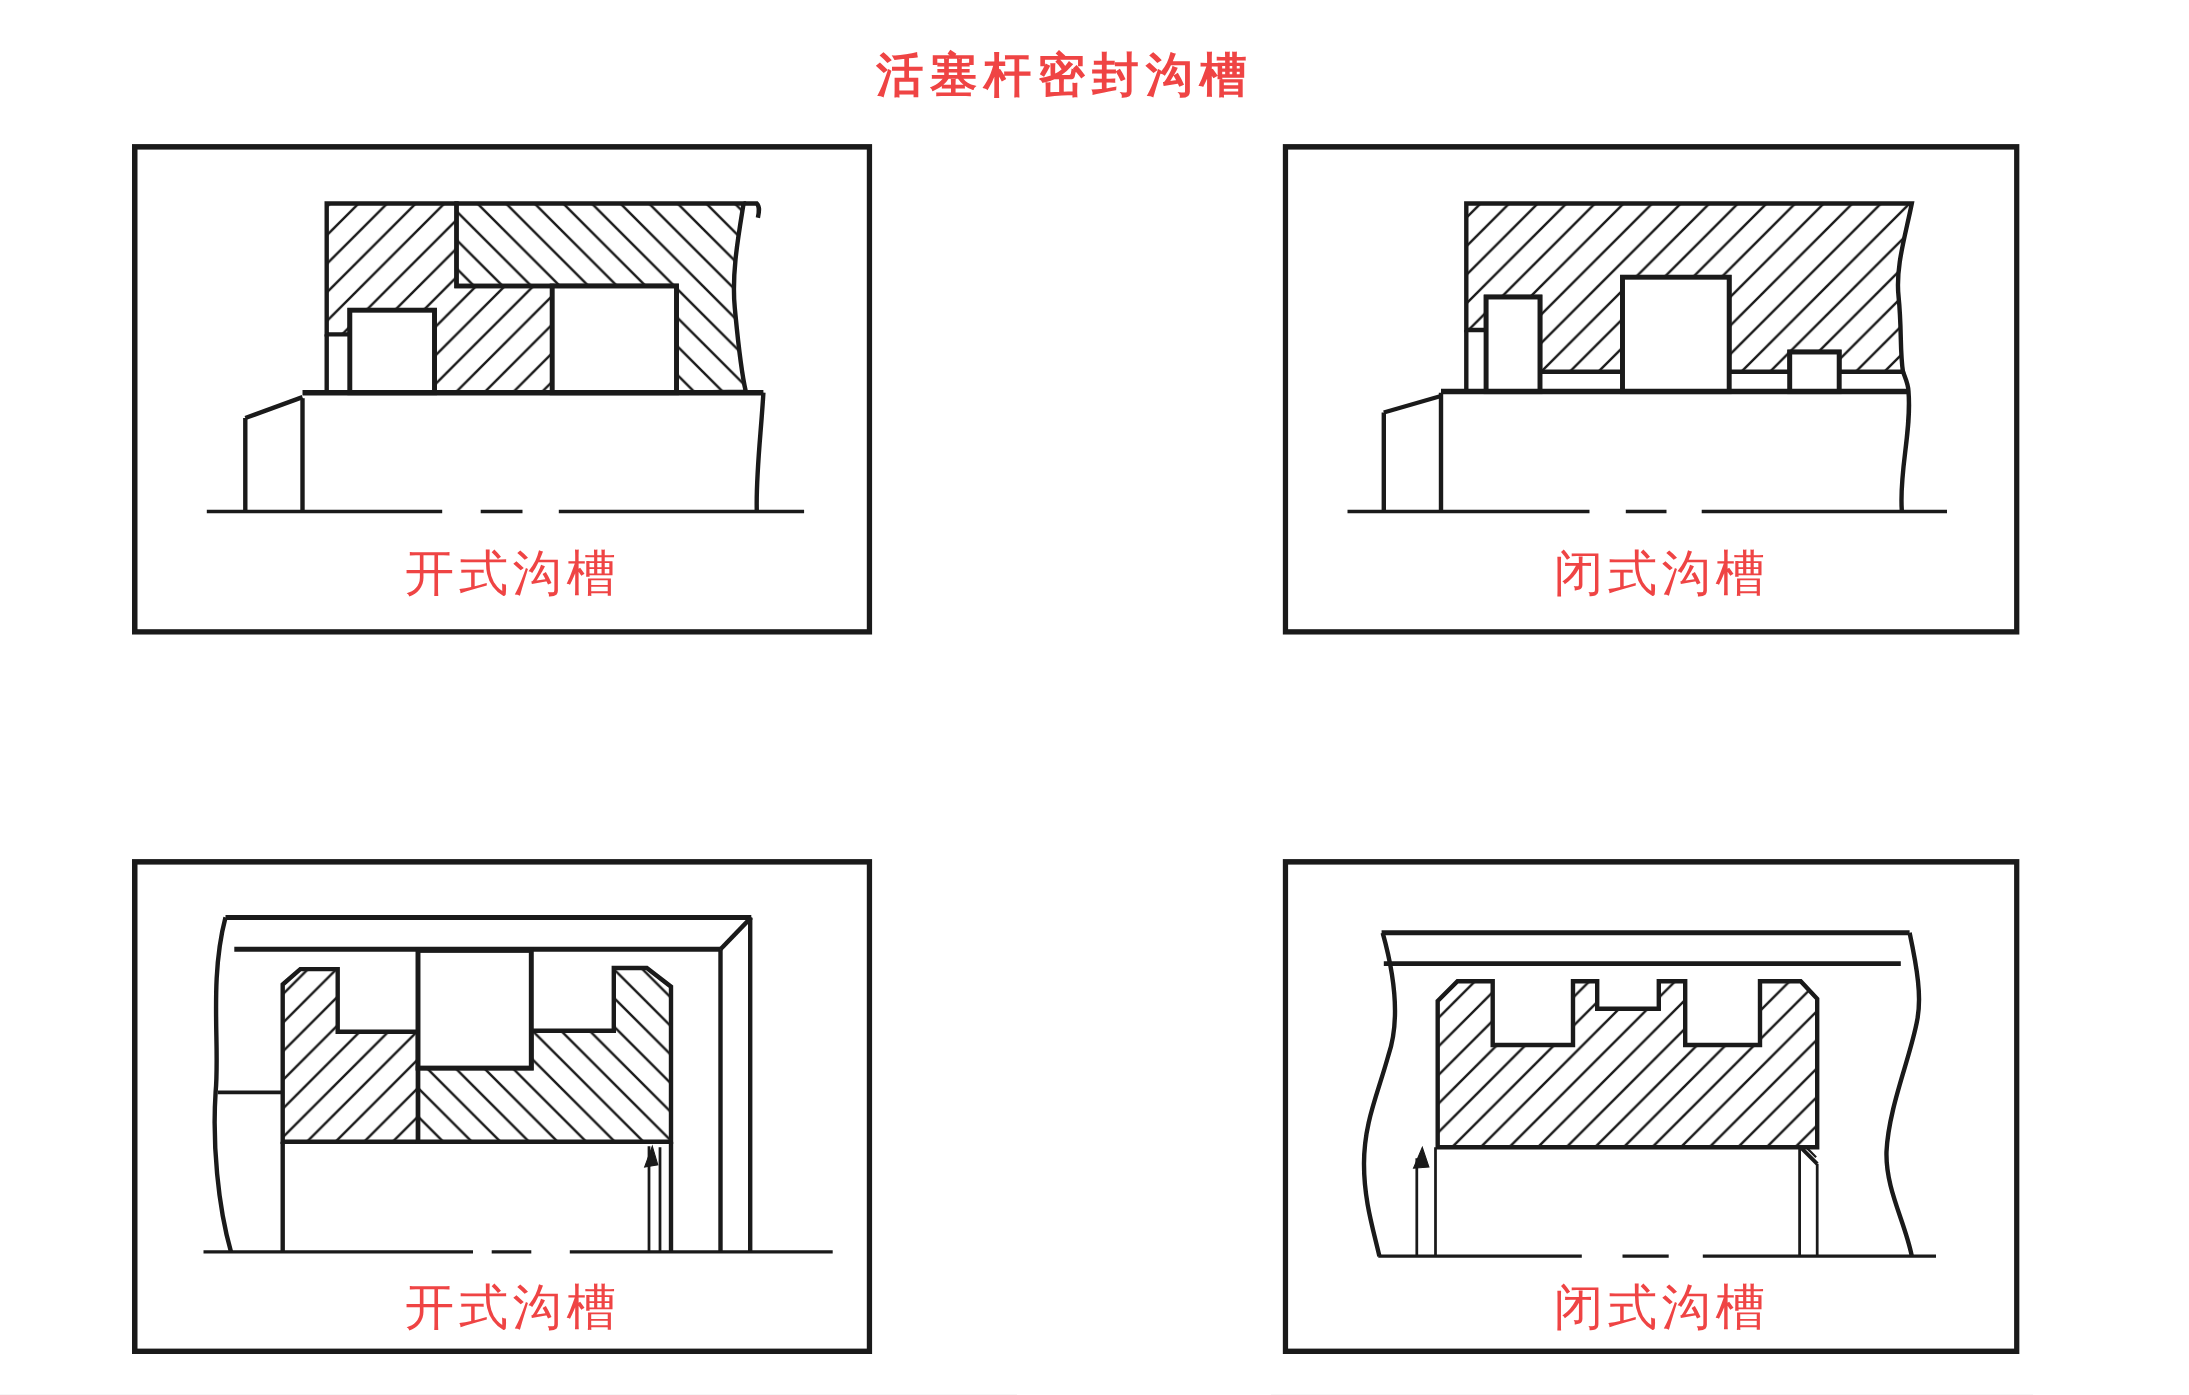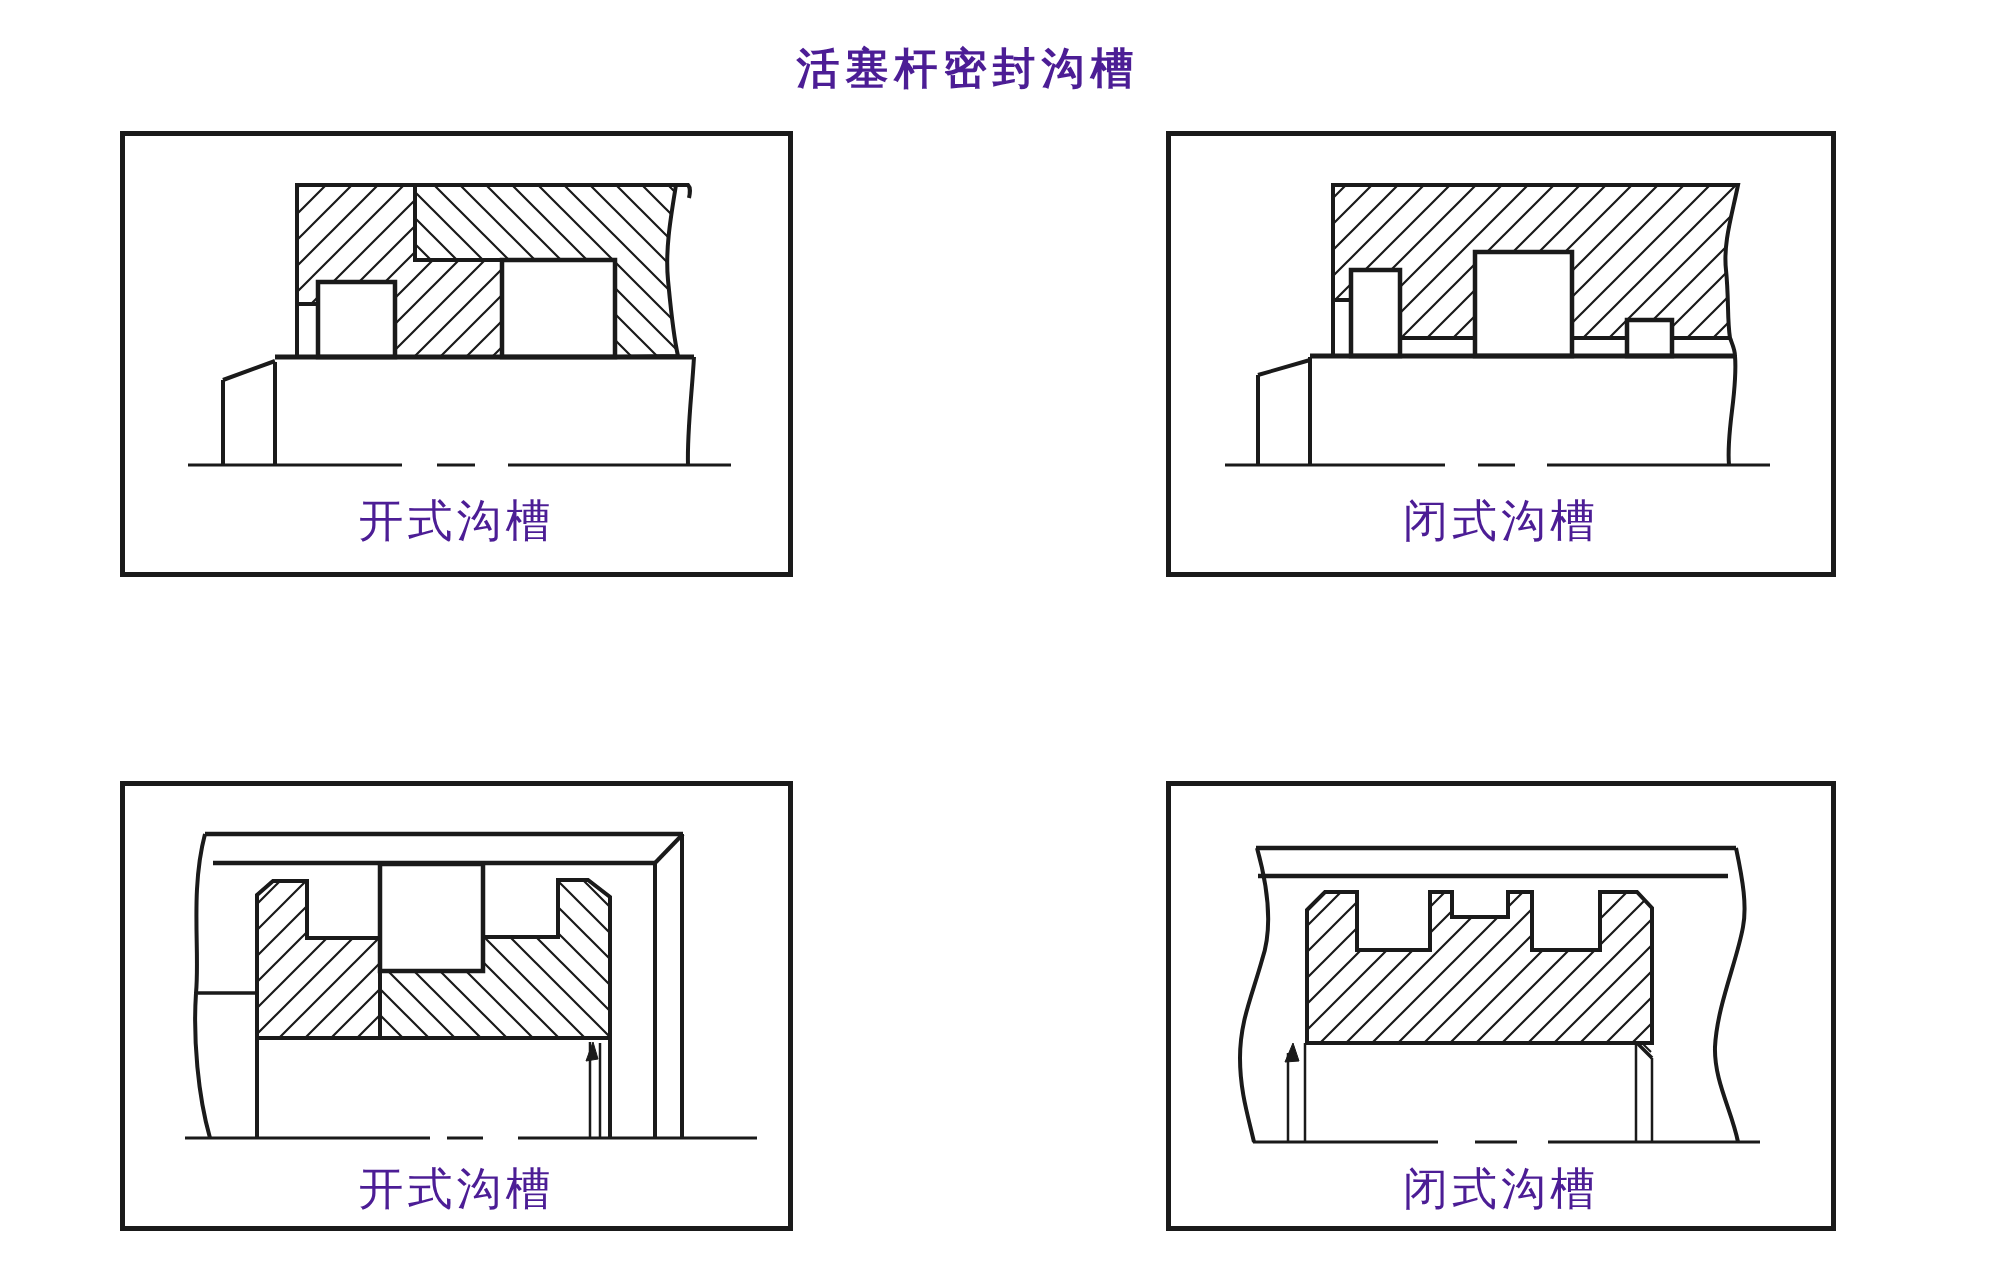--- a/index.html
+++ b/index.html
@@ -1,26 +1,26 @@
 <!DOCTYPE html>
 <html><head>
 <meta charset="utf-8">
 <style>
   html,body{margin:0;padding:0;background:#e8e8e8;}
   #page{
     position:relative;width:1990px;height:1268px;background:#ffffff;
-    font-family:Liberation Mono, monospace;color:#4c1d95;overflow:hidden;
+    font-family:Liberation Mono, monospace;color:#ef4444;overflow:hidden;
   }
   .fig-title{
     position:absolute;width:700px;text-align:center;
     font-size:43px;font-weight:bold;letter-spacing:6px;white-space:nowrap;
   }
   #title-rod{left:618px;top:40px;}
   #title-piston{left:605px;top:688px;}
-  .panel{position:absolute;}
+  .panel{position:absolute;padding-left:19px;}
   .panel svg{position:absolute;left:0;top:0;display:block;}
   .caption{
     position:absolute;left:0;right:0;text-align:center;
     font-size:45px;letter-spacing:4px;font-weight:normal;white-space:nowrap;
   }
   .cap-top{top:360px;}
   .cap-bottom{top:378px;}
 </style>
 </head>
 <body>

